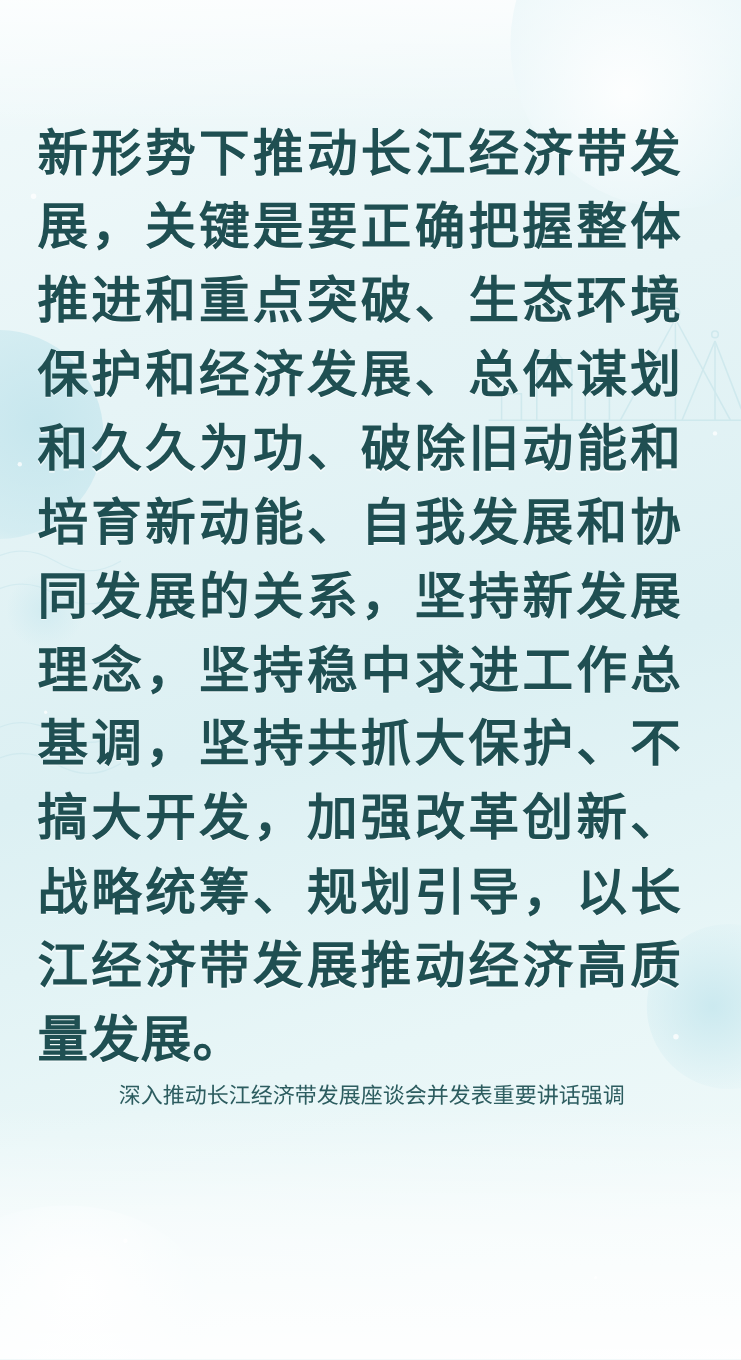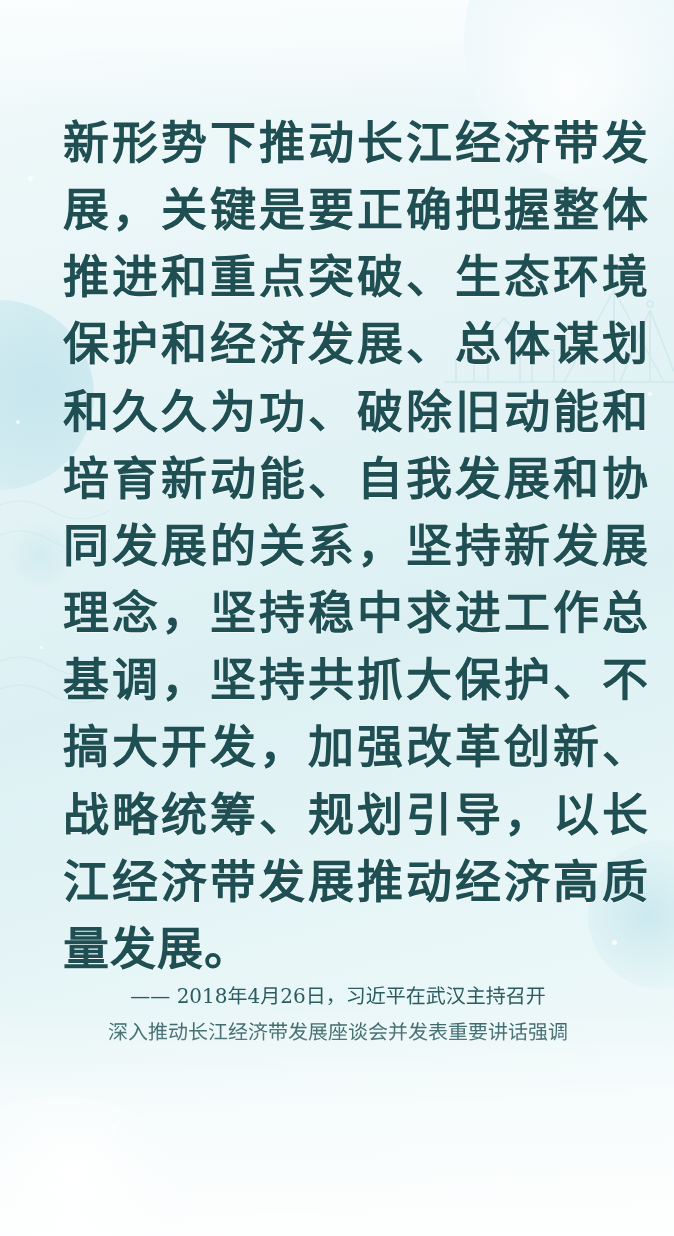--- a/index.html
+++ b/index.html
@@ -93,24 +93,24 @@
     top: 470px;
     width: 120px;
     height: 260px;
     opacity: 0.45;
     pointer-events: none;
   }
 
   
   .quote {
     position: absolute;
-    left: 63px;
+    left: 34px;
     top: 110px;
     width: 586px;
-    font-family: Liberation Sans, sans-serif;
+    font-family: Liberation Mono, monospace;
     font-weight: 700;
     font-size: 46px;
     line-height: 1.46;
     letter-spacing: 1px;
     color: #1f4f52;
     text-align: justify;
     text-justify: inter-ideograph;
     text-shadow: 0 1px 0 rgba(255,255,255,0.6);
   }
 
@@ -176,18 +176,17 @@
       <path d="M-10 40 q30 -18 60 0 t60 0"></path>
       <path d="M-10 70 q30 -18 60 0 t60 0"></path>
       <path d="M-10 196 q30 -18 60 0 t60 0"></path>
       <path d="M-10 224 q30 -18 60 0 t60 0"></path>
     </g>
   </svg>
 
   <div class="quote">新形势下推动长江经济带发展，关键是要正确把握整体推进和重点突破、生态环境保护和经济发展、总体谋划和久久为功、破除旧动能和培育新动能、自我发展和协同发展的关系，坚持新发展理念，坚持稳中求进工作总基调，坚持共抓大保护、不搞大开发，加强改革创新、战略统筹、规划引导，以长江经济带发展推动经济高质量发展。</div>
 
   <div class="attribution">
-    <div class="line1">—— 2018年4月26日，习近平在武汉主持召开</div>
     <div class="line2">深入推动长江经济带发展座谈会并发表重要讲话强调</div>
   </div>
 
   <div class="wash-bottom"></div>
 </div>
 
 </body></html>

